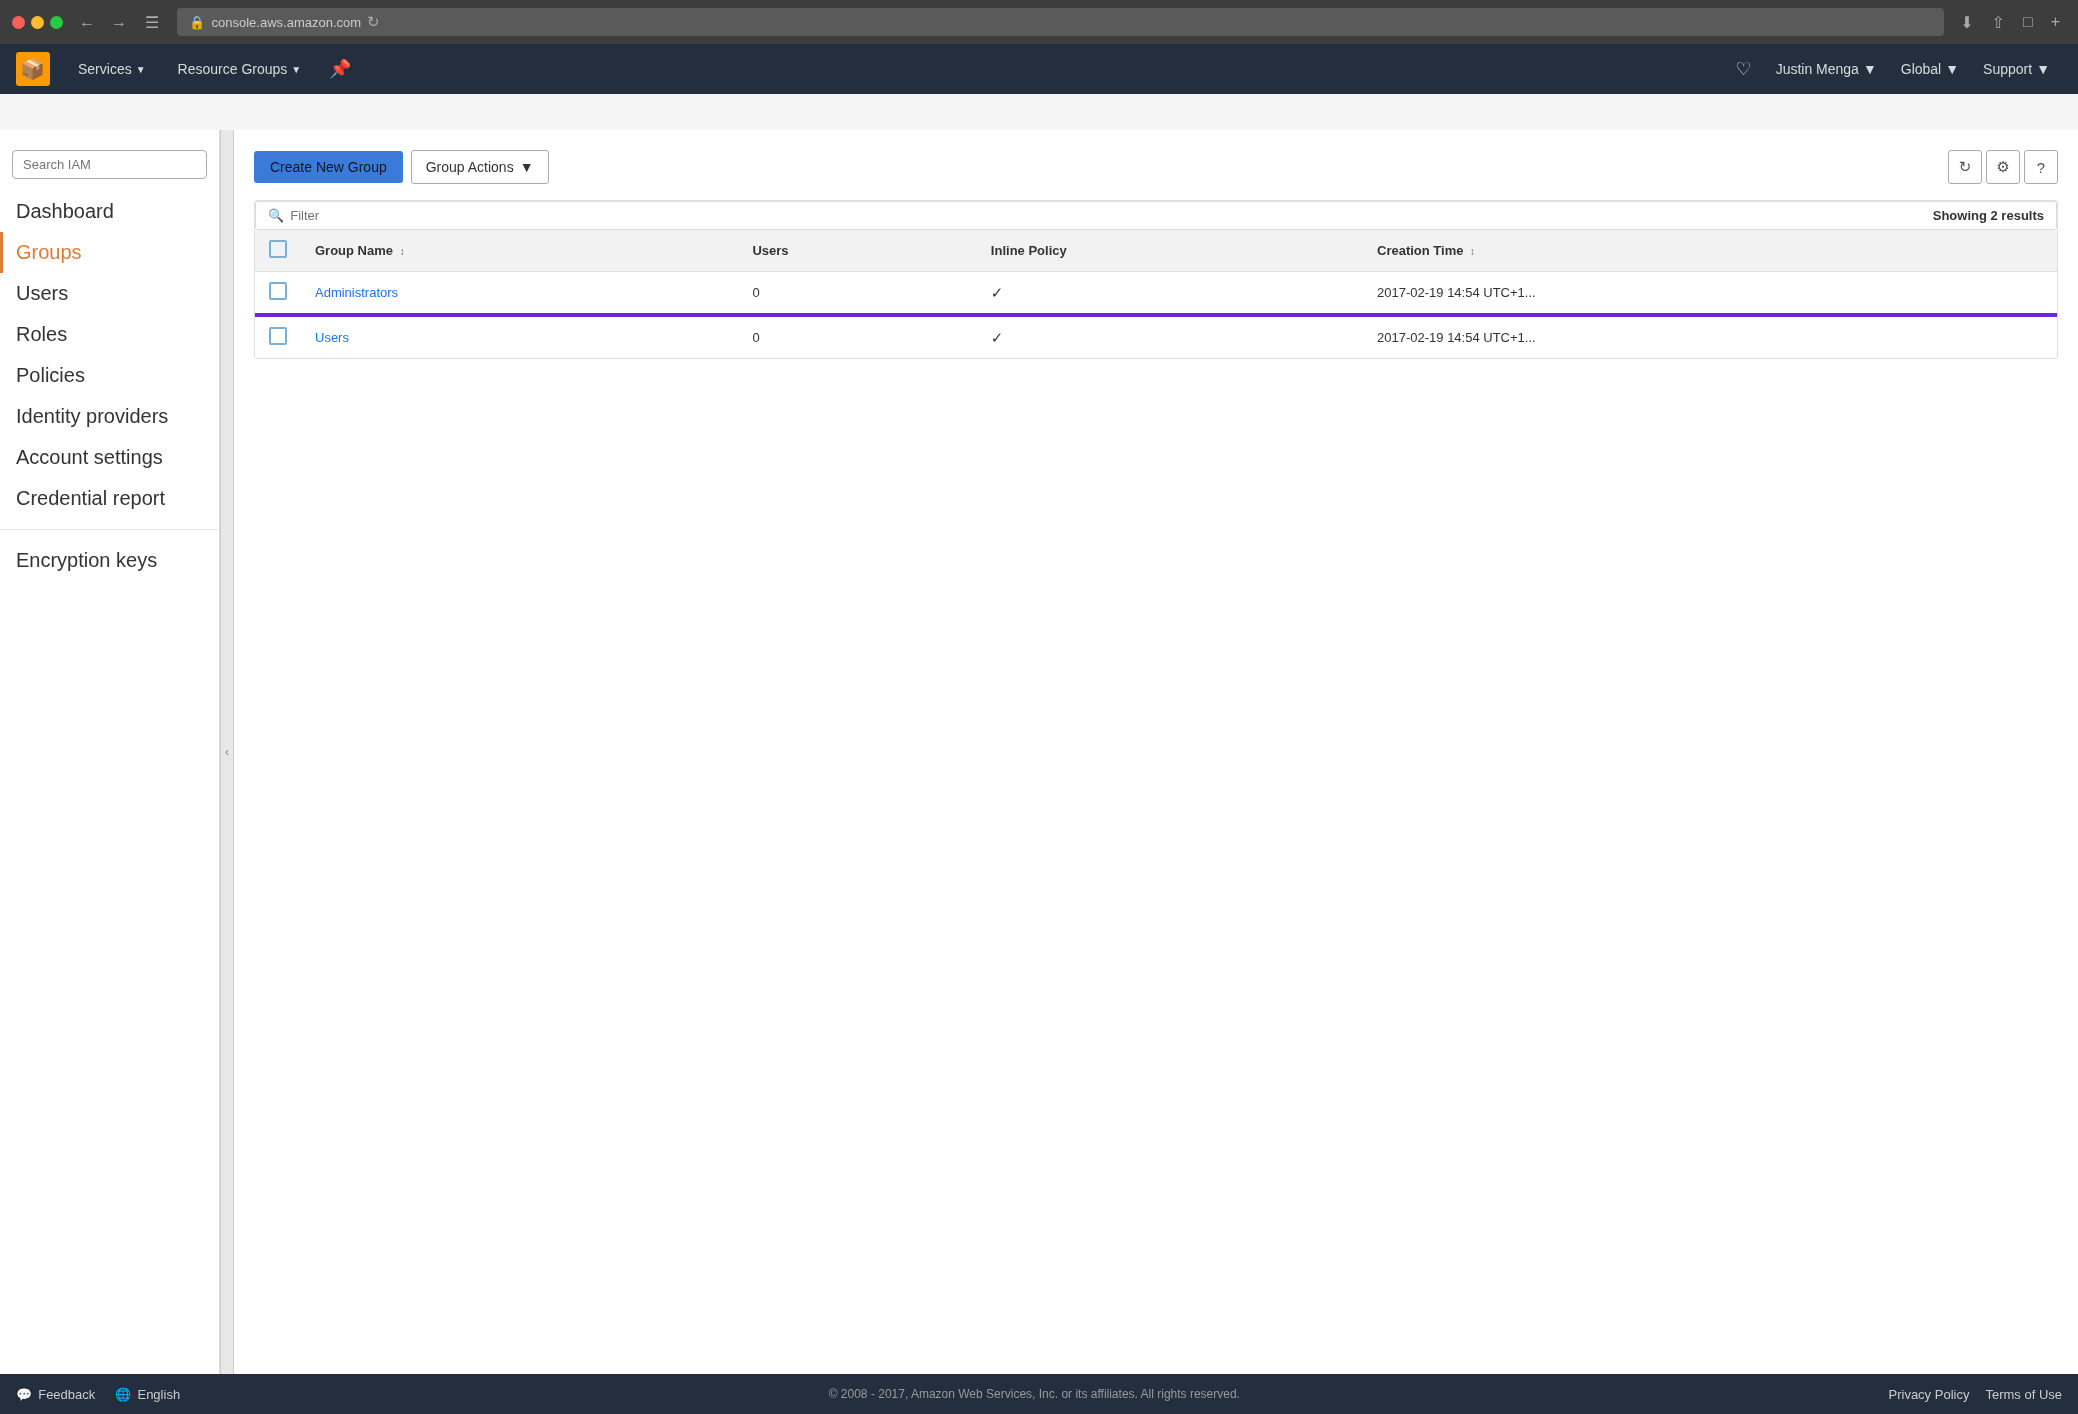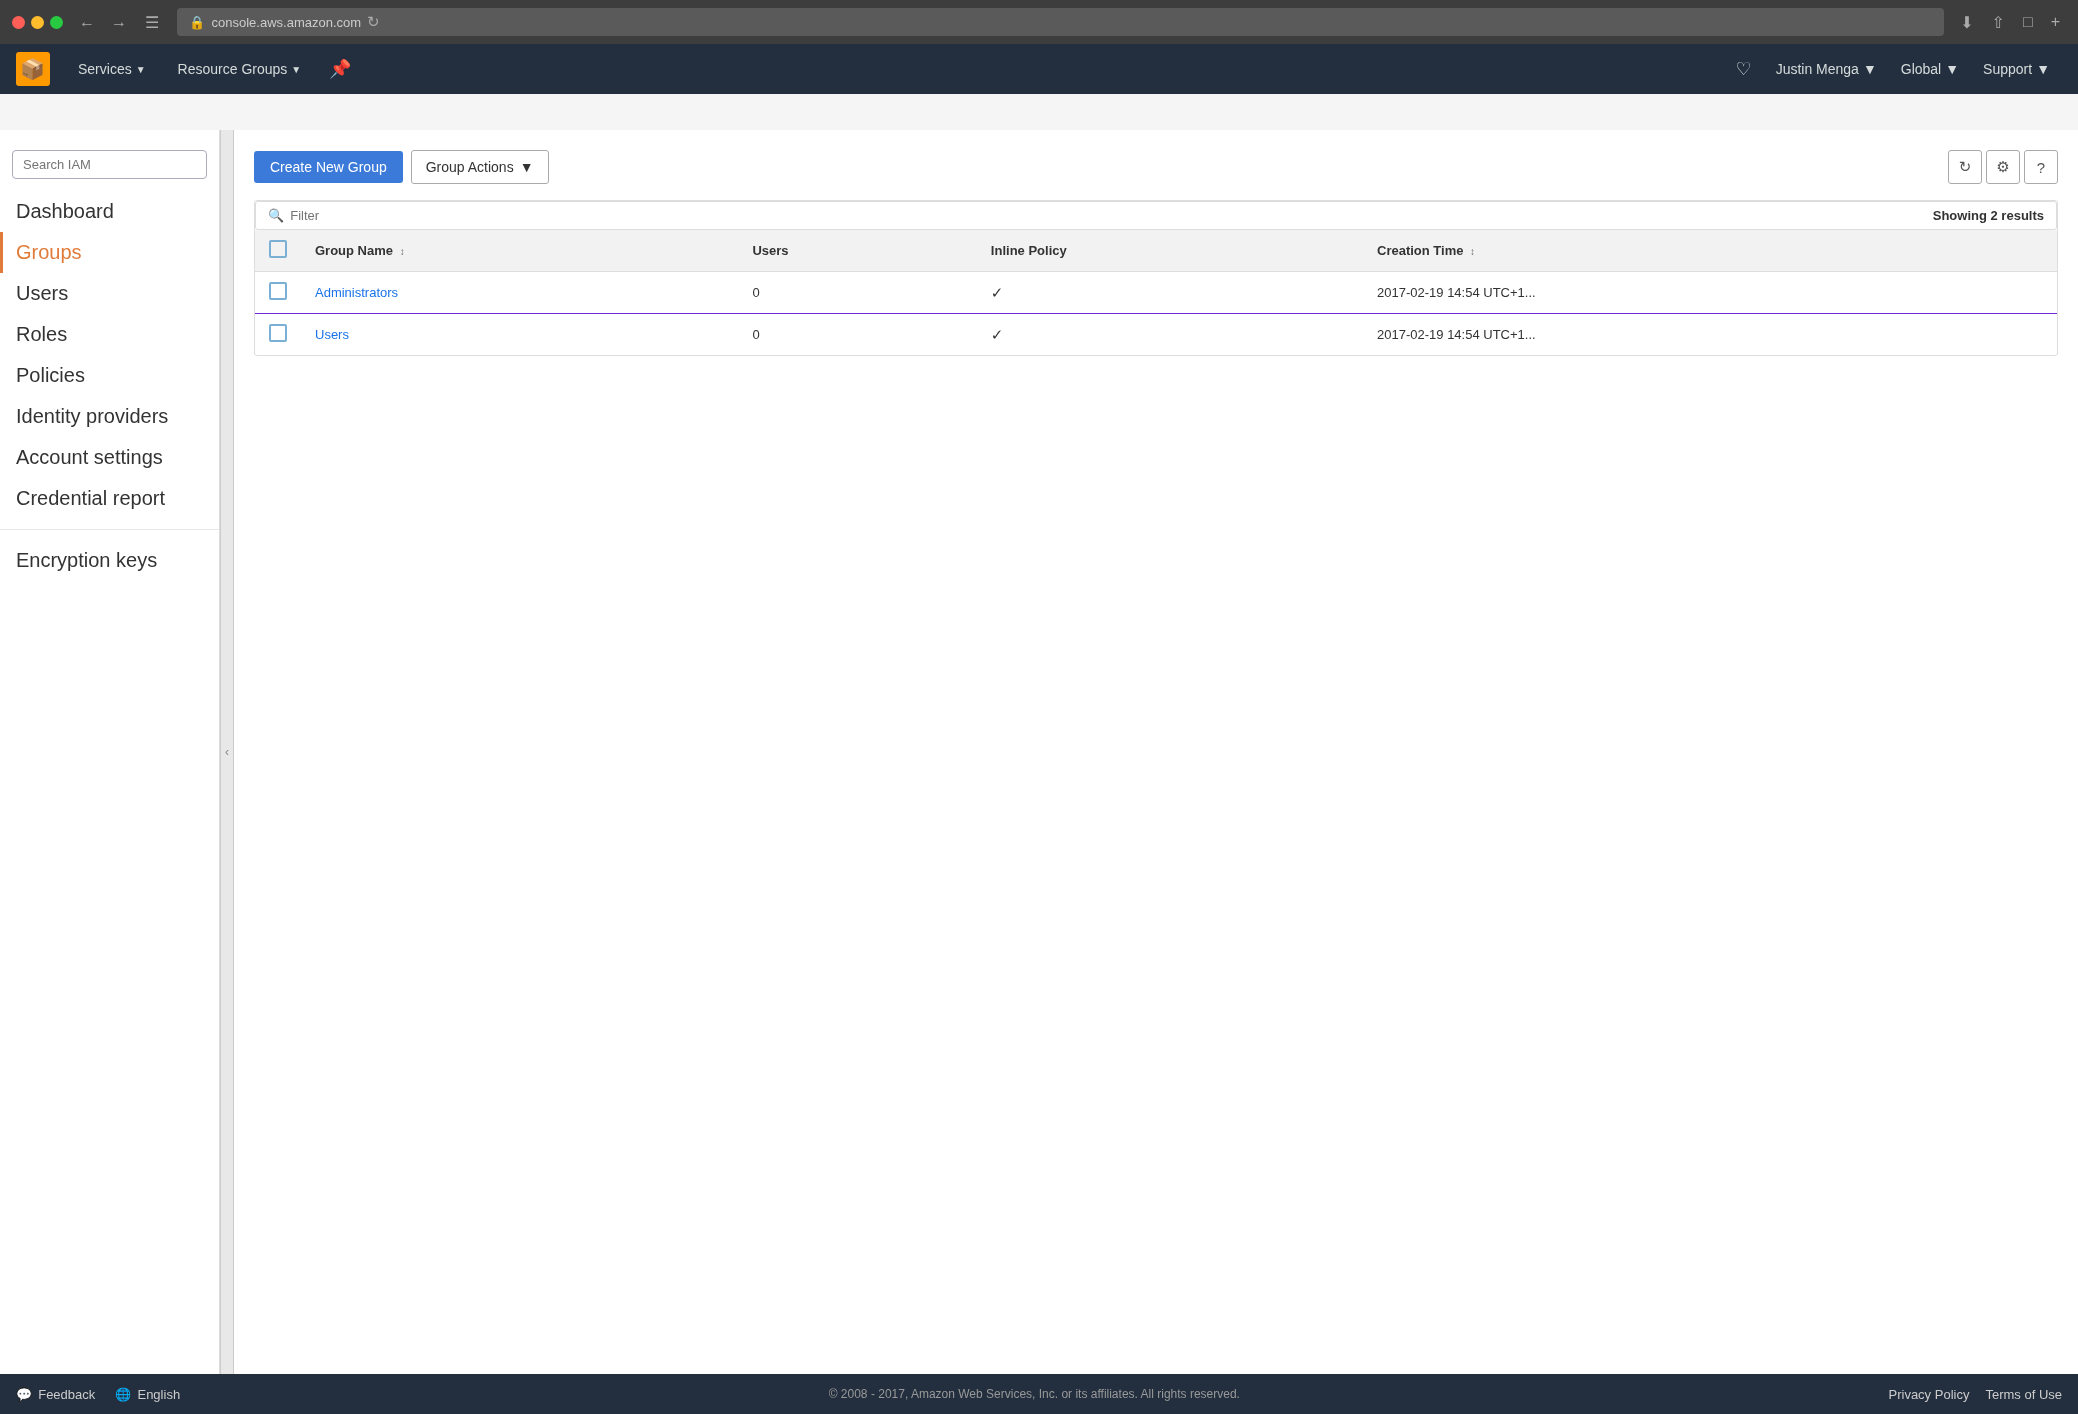--- a/index.html
+++ b/index.html
@@ -41,39 +41,39 @@
     .sidebar-search { padding: 8px 12px 12px; }
     .sidebar-search input { width: 100%; border: 1px solid #aab; border-radius: 4px; padding: 6px 10px; font-size: 13px; color: #555; outline: none; }
     .sidebar-toggle { width: 14px; background: #e8e8e8; border-left: 1px solid #ccc; border-right: 1px solid #ccc; cursor: pointer; display: flex; align-items: center; justify-content: center; color: #888; font-size: 12px; flex-shrink: 0; }
     .nav-item { padding: 9px 16px; cursor: pointer; font-size: 20px; color: #333; display: flex; align-items: center; }
     .nav-item.active { color: #e07b39; border-left: 3px solid #e07b39; padding-left: 13px; font-weight: 500; }
     .nav-divider { border-top: 1px solid #e8e8e8; margin: 10px 0; }
 
     
     .content { flex: 1; background: #fff; overflow-y: auto; padding: 20px; }
     .toolbar { display: flex; align-items: center; margin-bottom: 16px; gap: 8px; }
-    .btn-primary { background: #3b7ad9; color: #ffffff; border: none; padding: 8px 16px; border-radius: 3px; font-size: 14px; cursor: pointer; font-weight: 500; }
+    .btn-primary { background: #3b7ad9; color: #0f172a; border: none; padding: 8px 16px; border-radius: 3px; font-size: 14px; cursor: pointer; font-weight: 500; }
     .btn-secondary { background: #fff; color: #333; border: 1px solid #aaa; padding: 8px 14px; border-radius: 3px; font-size: 14px; cursor: pointer; display: flex; align-items: center; gap: 6px; }
     .btn-icon { background: #fff; border: 1px solid #aaa; width: 34px; height: 34px; border-radius: 3px; display: flex; align-items: center; justify-content: center; cursor: pointer; font-size: 15px; color: #555; }
     .toolbar-right { margin-left: auto; display: flex; gap: 4px; }
 
     
     .filter-bar { display: flex; align-items: center; justify-content: space-between; margin-bottom: 0; border: 1px solid #ddd; border-radius: 3px; padding: 6px 12px; background: #fff; }
     .filter-input-wrap { display: flex; align-items: center; gap: 6px; }
     .filter-icon { color: #888; font-size: 13px; }
     .filter-input { border: none; outline: none; font-size: 13px; color: #555; width: 200px; }
     .results-count { font-size: 13px; color: #333; font-weight: bold; }
 
     
     .table-wrap { border: 1px solid #ddd; border-radius: 3px; overflow: hidden; margin-top: 0; }
     table { width: 100%; border-collapse: collapse; }
     thead tr { background: #f2f2f2; }
     th { padding: 10px 14px; text-align: left; font-weight: 600; font-size: 13px; color: #333; border-bottom: 1px solid #ddd; white-space: nowrap; }
     th .sort-icon { font-size: 10px; color: #666; margin-left: 3px; }
-    td { padding: 10px 14px; font-size: 13px; color: #333; border-bottom: 1px solid #6d28d9; vertical-align: middle; }
+    td { padding: 10px 14px; font-size: 13px; color: #333; border-bottom: 4px solid #6d28d9; vertical-align: middle; }
     tr:last-child td { border-bottom: none; }
     .check-col { width: 36px; }
     .checkbox-wrap { width: 18px; height: 18px; border: 2px solid #7bafd4; border-radius: 2px; display: inline-block; cursor: pointer; }
     .group-name-link { color: #1a73e8; cursor: pointer; text-decoration: none; }
     .checkmark { color: #333; font-size: 15px; }
 
     
     .footer { background: #232f3e; color: #aaa; display: flex; align-items: center; padding: 0 16px; height: 40px; font-size: 13px; flex-shrink: 0; }
     .footer-feedback { display: flex; align-items: center; gap: 6px; cursor: pointer; color: #ccc; padding-right: 20px; }
     .footer-lang { display: flex; align-items: center; gap: 6px; cursor: pointer; color: #ccc; }

